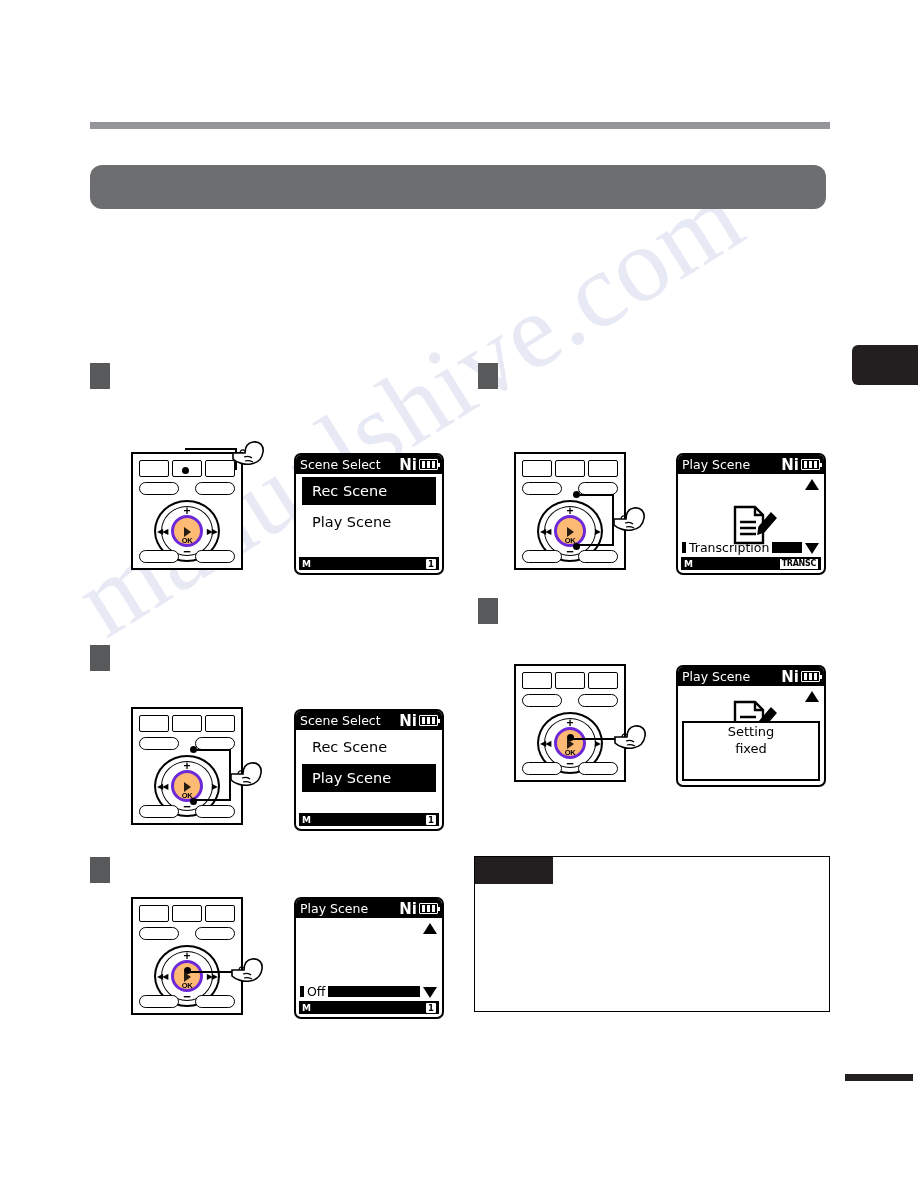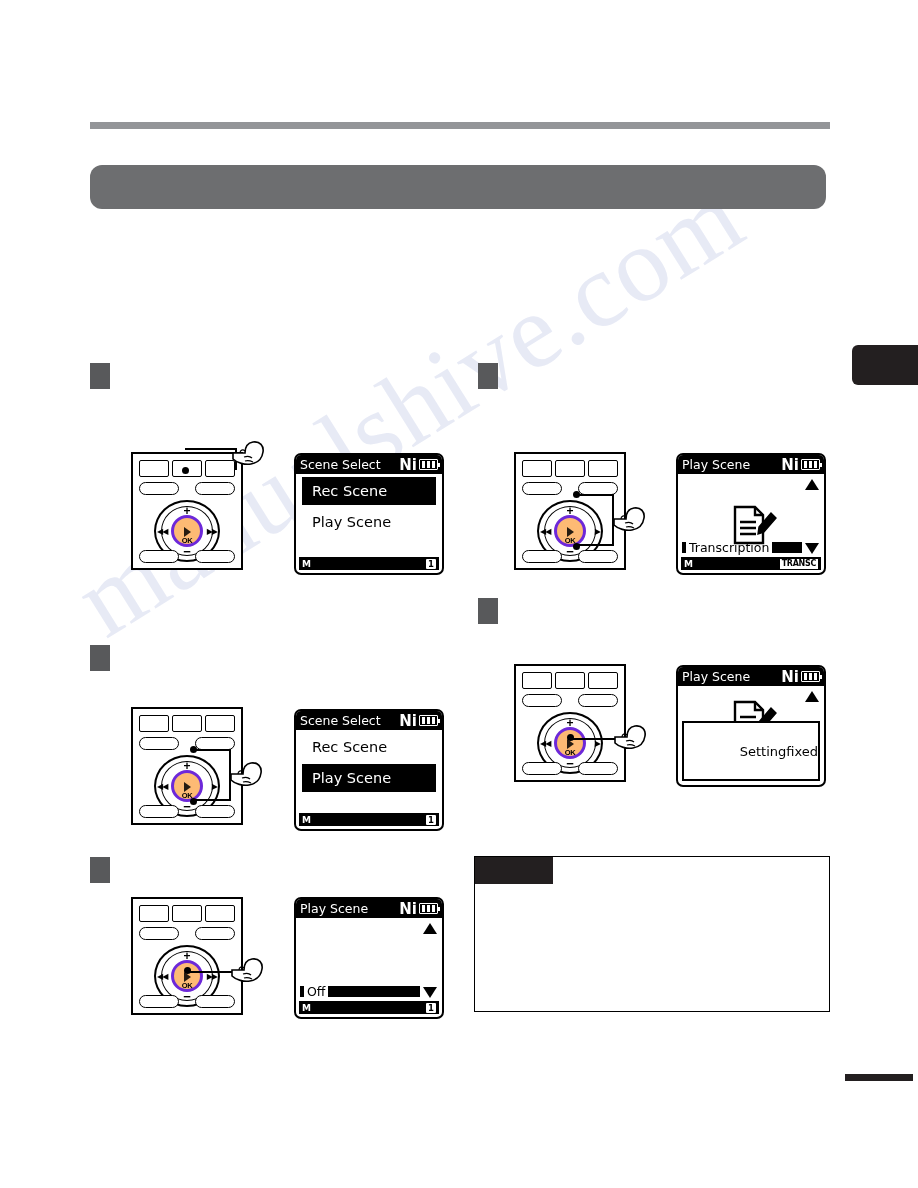--- a/index.html
+++ b/index.html
@@ -122,22 +122,22 @@
   }
   .bottom-item{
     position:absolute;left:4px;right:22px;bottom:18px;height:15px;
     display:flex;align-items:center;font-size:12.5px;
   }
   .bottom-item .bullet{width:4px;height:11px;background:#000;margin-right:3px;}
   .bottom-item .fill{flex:1;height:11px;background:#000;margin-left:3px;}
 
   .fixed-box{
     position:absolute;left:4px;right:4px;bottom:4px;height:56px;background:#fff;
-    border:2px solid #000;display:flex;flex-direction:row;
-    align-items:center;justify-content:flex-end;font-size:13px;line-height:17px;margin-top:40px;
+    border:2px solid #000;display:flex;flex-direction:column;
+    align-items:center;justify-content:flex-start;font-size:13px;line-height:17px;margin-top:40px;
   }
 
   
   .note-box{
     position:absolute;left:474px;top:856px;width:356px;height:156px;
     border:1.6px solid #000;background:#fff;box-sizing:border-box;
   }
   .note-tab{position:absolute;left:0;top:0;width:78px;height:27px;background:#231f20;}
   .note-tab-label{position:absolute;left:8px;top:5px;font-size:13px;color:#231f20;font-weight:bold;}
   .note-body{position:absolute;left:12px;top:36px;right:12px;font-size:12px;color:#fff;line-height:17px;}

